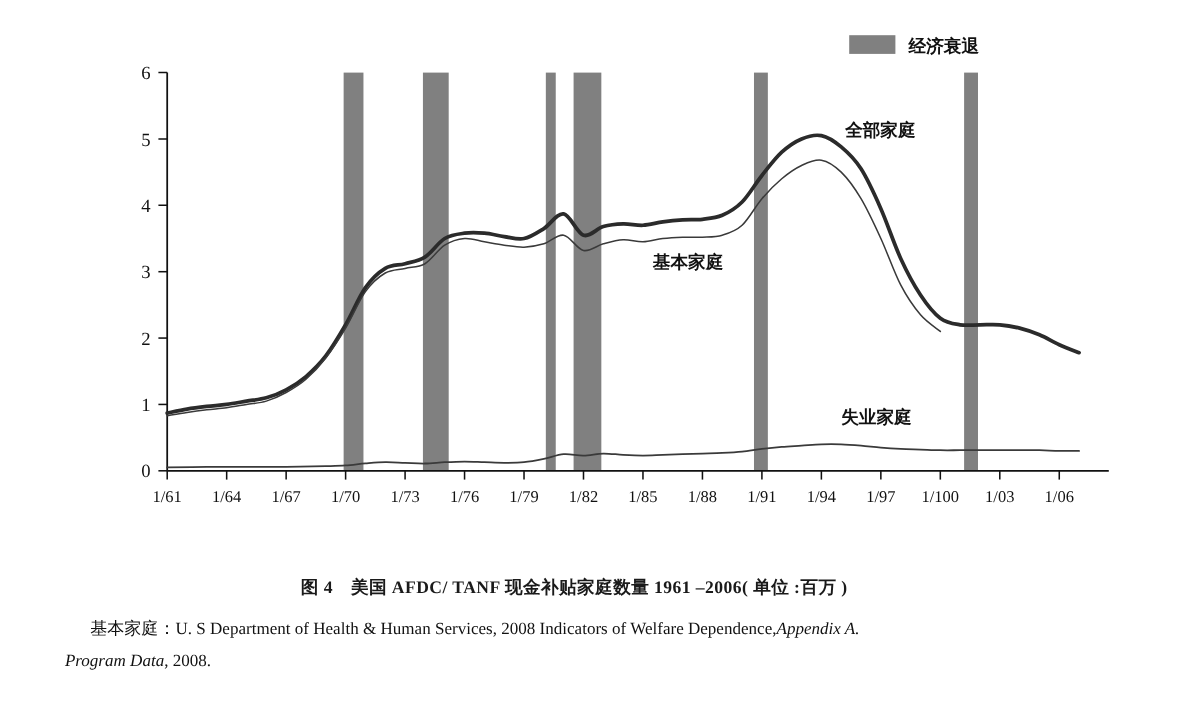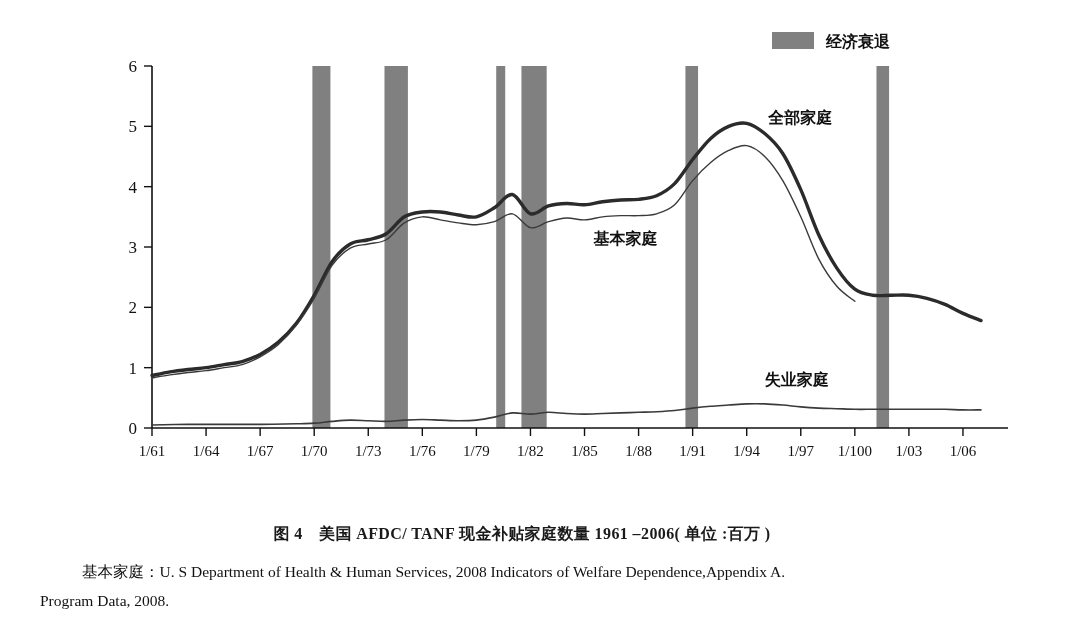--- a/index.html
+++ b/index.html
@@ -74,23 +74,24 @@
     line-height: 1.85;
     color: #111111;
   }
   #source-line1 {
     display: block;
     padding-left: 82px;
     padding-right: 48px;
   }
   #source-line2 {
     display: block;
-    padding-left: 40px;
+    padding-left: 59px;
   }
   .ital {
+    font-style: italic;
   }
 </style>
 </head>
 <body>
 
 <div id="figure-wrap">
 
   <div id="chart-area">
     <svg id="plot" width="960" height="480" viewBox="0 0 960 480">
       <g id="recession-bands">

